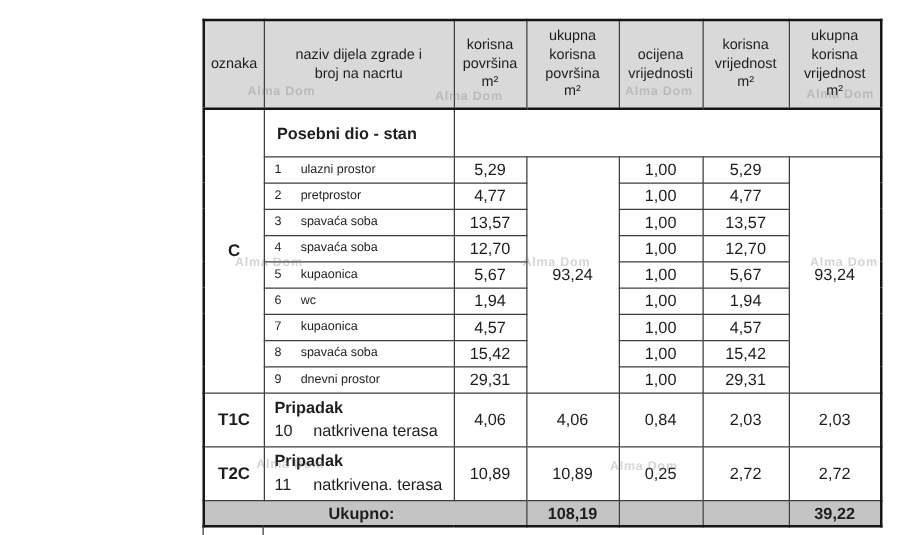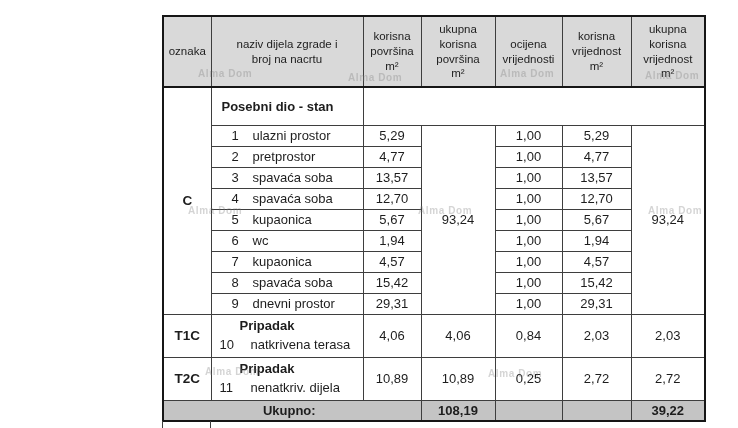--- a/index.html
+++ b/index.html
@@ -42,30 +42,30 @@
     text-align: center;
     white-space: pre-line;
     height: 71px;
     border-bottom: 2px solid var(--outer);
   }
 
   tr.sec { height: 38px; }
   td.title { font-weight: bold; font-size: 13px; padding-left: 10px; }
 
   tr.room { height: 21px; }
-  td.name { font-size: 13px; padding-left: 20px; white-space: nowrap; overflow: hidden; }
+  td.name { font-size: 10px; padding-left: 8px; white-space: nowrap; overflow: hidden; }
   .rnum { display: inline-block; width: 21px; }
   .anum { display: inline-block; width: 31px; }
 
   td.val { text-align: center; font-size: 13px; margin-left: 44px; }
   td.mark { text-align: center; font-size: 13.5px; font-weight: bold; }
 
   tr.annex { height: 43px; }
   td.annexname { font-size: 13px; padding-left: 8px; line-height: 1.4; }
-  td.annexname .bold { font-weight: bold; margin-left: 20px; }
+  td.annexname .bold { font-weight: bold; }
 
   tr.total { height: 21px; }
   tr.total td { background: var(--total-bg); font-weight: bold; font-size: 13px; }
   td.tlabel { text-align: center; padding-right: 6px; }
 
   .wm {
     position: absolute;
     font-size: 10px; font-weight: bold; letter-spacing: 0.6px;
     color: rgba(120,120,120,0.32);
     white-space: nowrap; pointer-events: none;
@@ -184,21 +184,21 @@
         <td class="val">4,06</td>
         <td class="val">0,84</td>
         <td class="val">2,03</td>
         <td class="val">2,03</td>
       </tr>
 
       <tr class="annex">
         <td class="mark">T2C</td>
         <td class="annexname">
           <div class="bold">Pripadak</div>
-          <div><span class="anum">11</span><span>nenatkriv. dijela</span></div>
+          <div><span class="anum">11</span><span>natkrivena. terasa</span></div>
         </td>
         <td class="val">10,89</td>
         <td class="val">10,89</td>
         <td class="val">0,25</td>
         <td class="val">2,72</td>
         <td class="val">2,72</td>
       </tr>
 
       <tr class="total">
         <td class="tlabel" colspan="3">Ukupno:</td>

